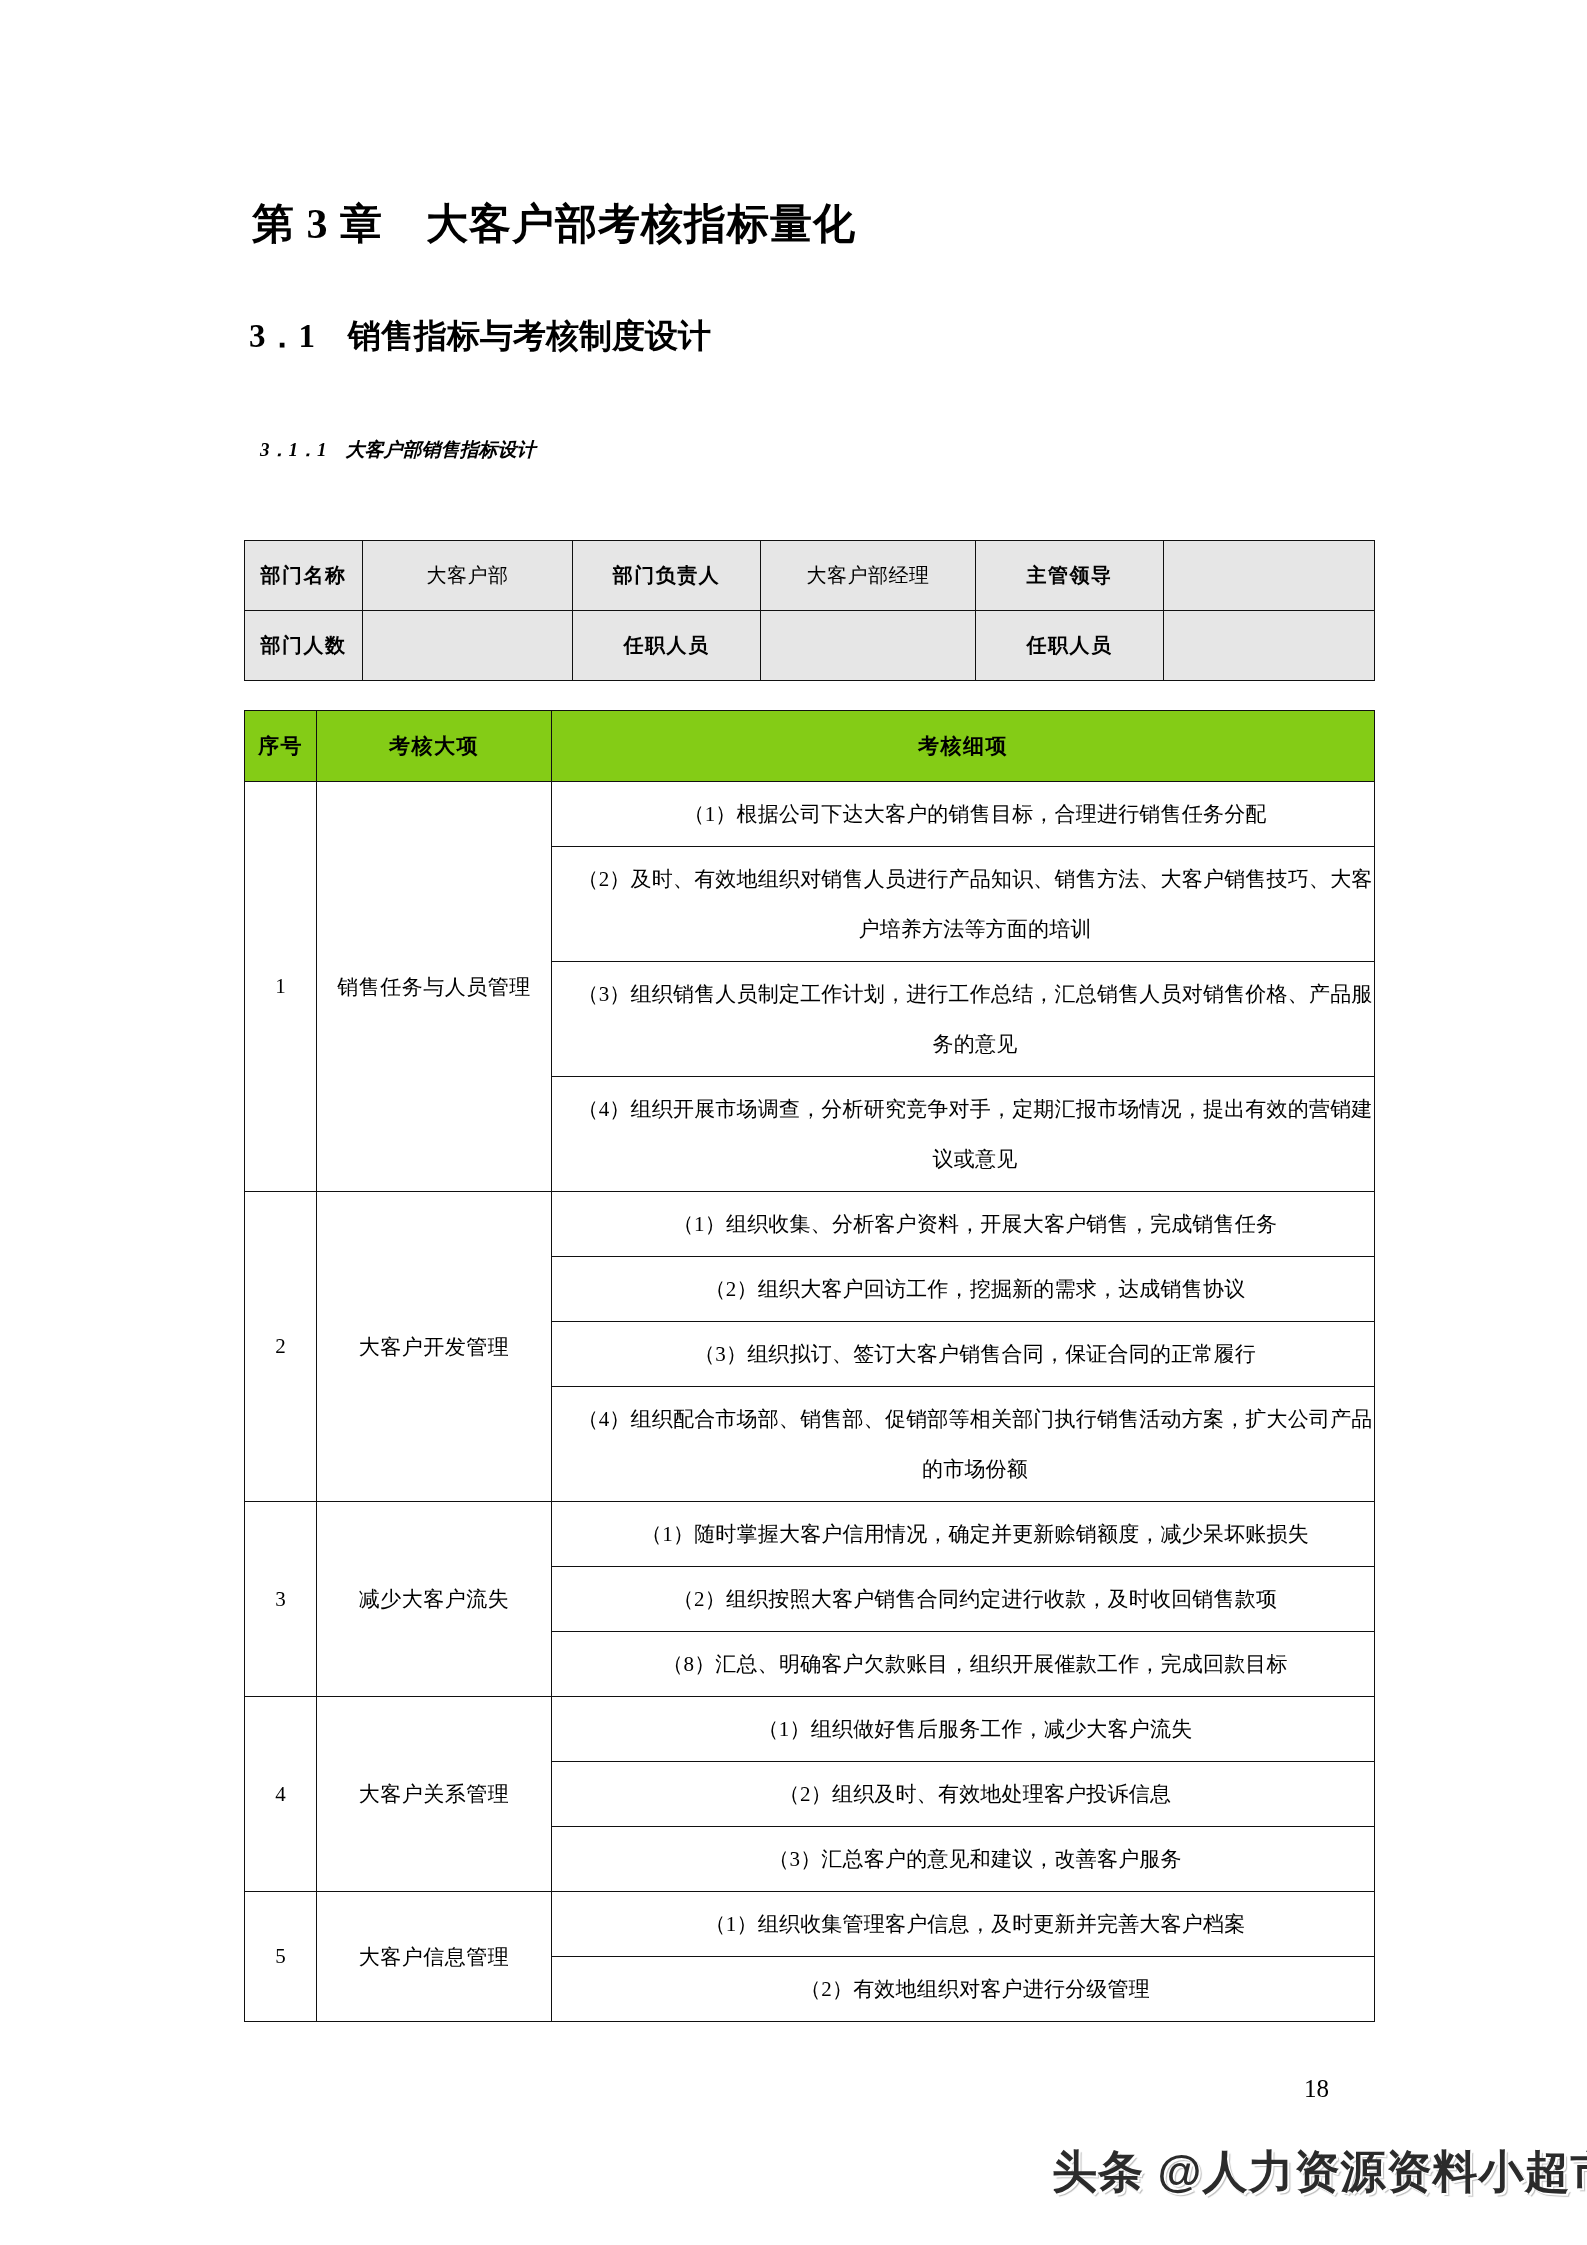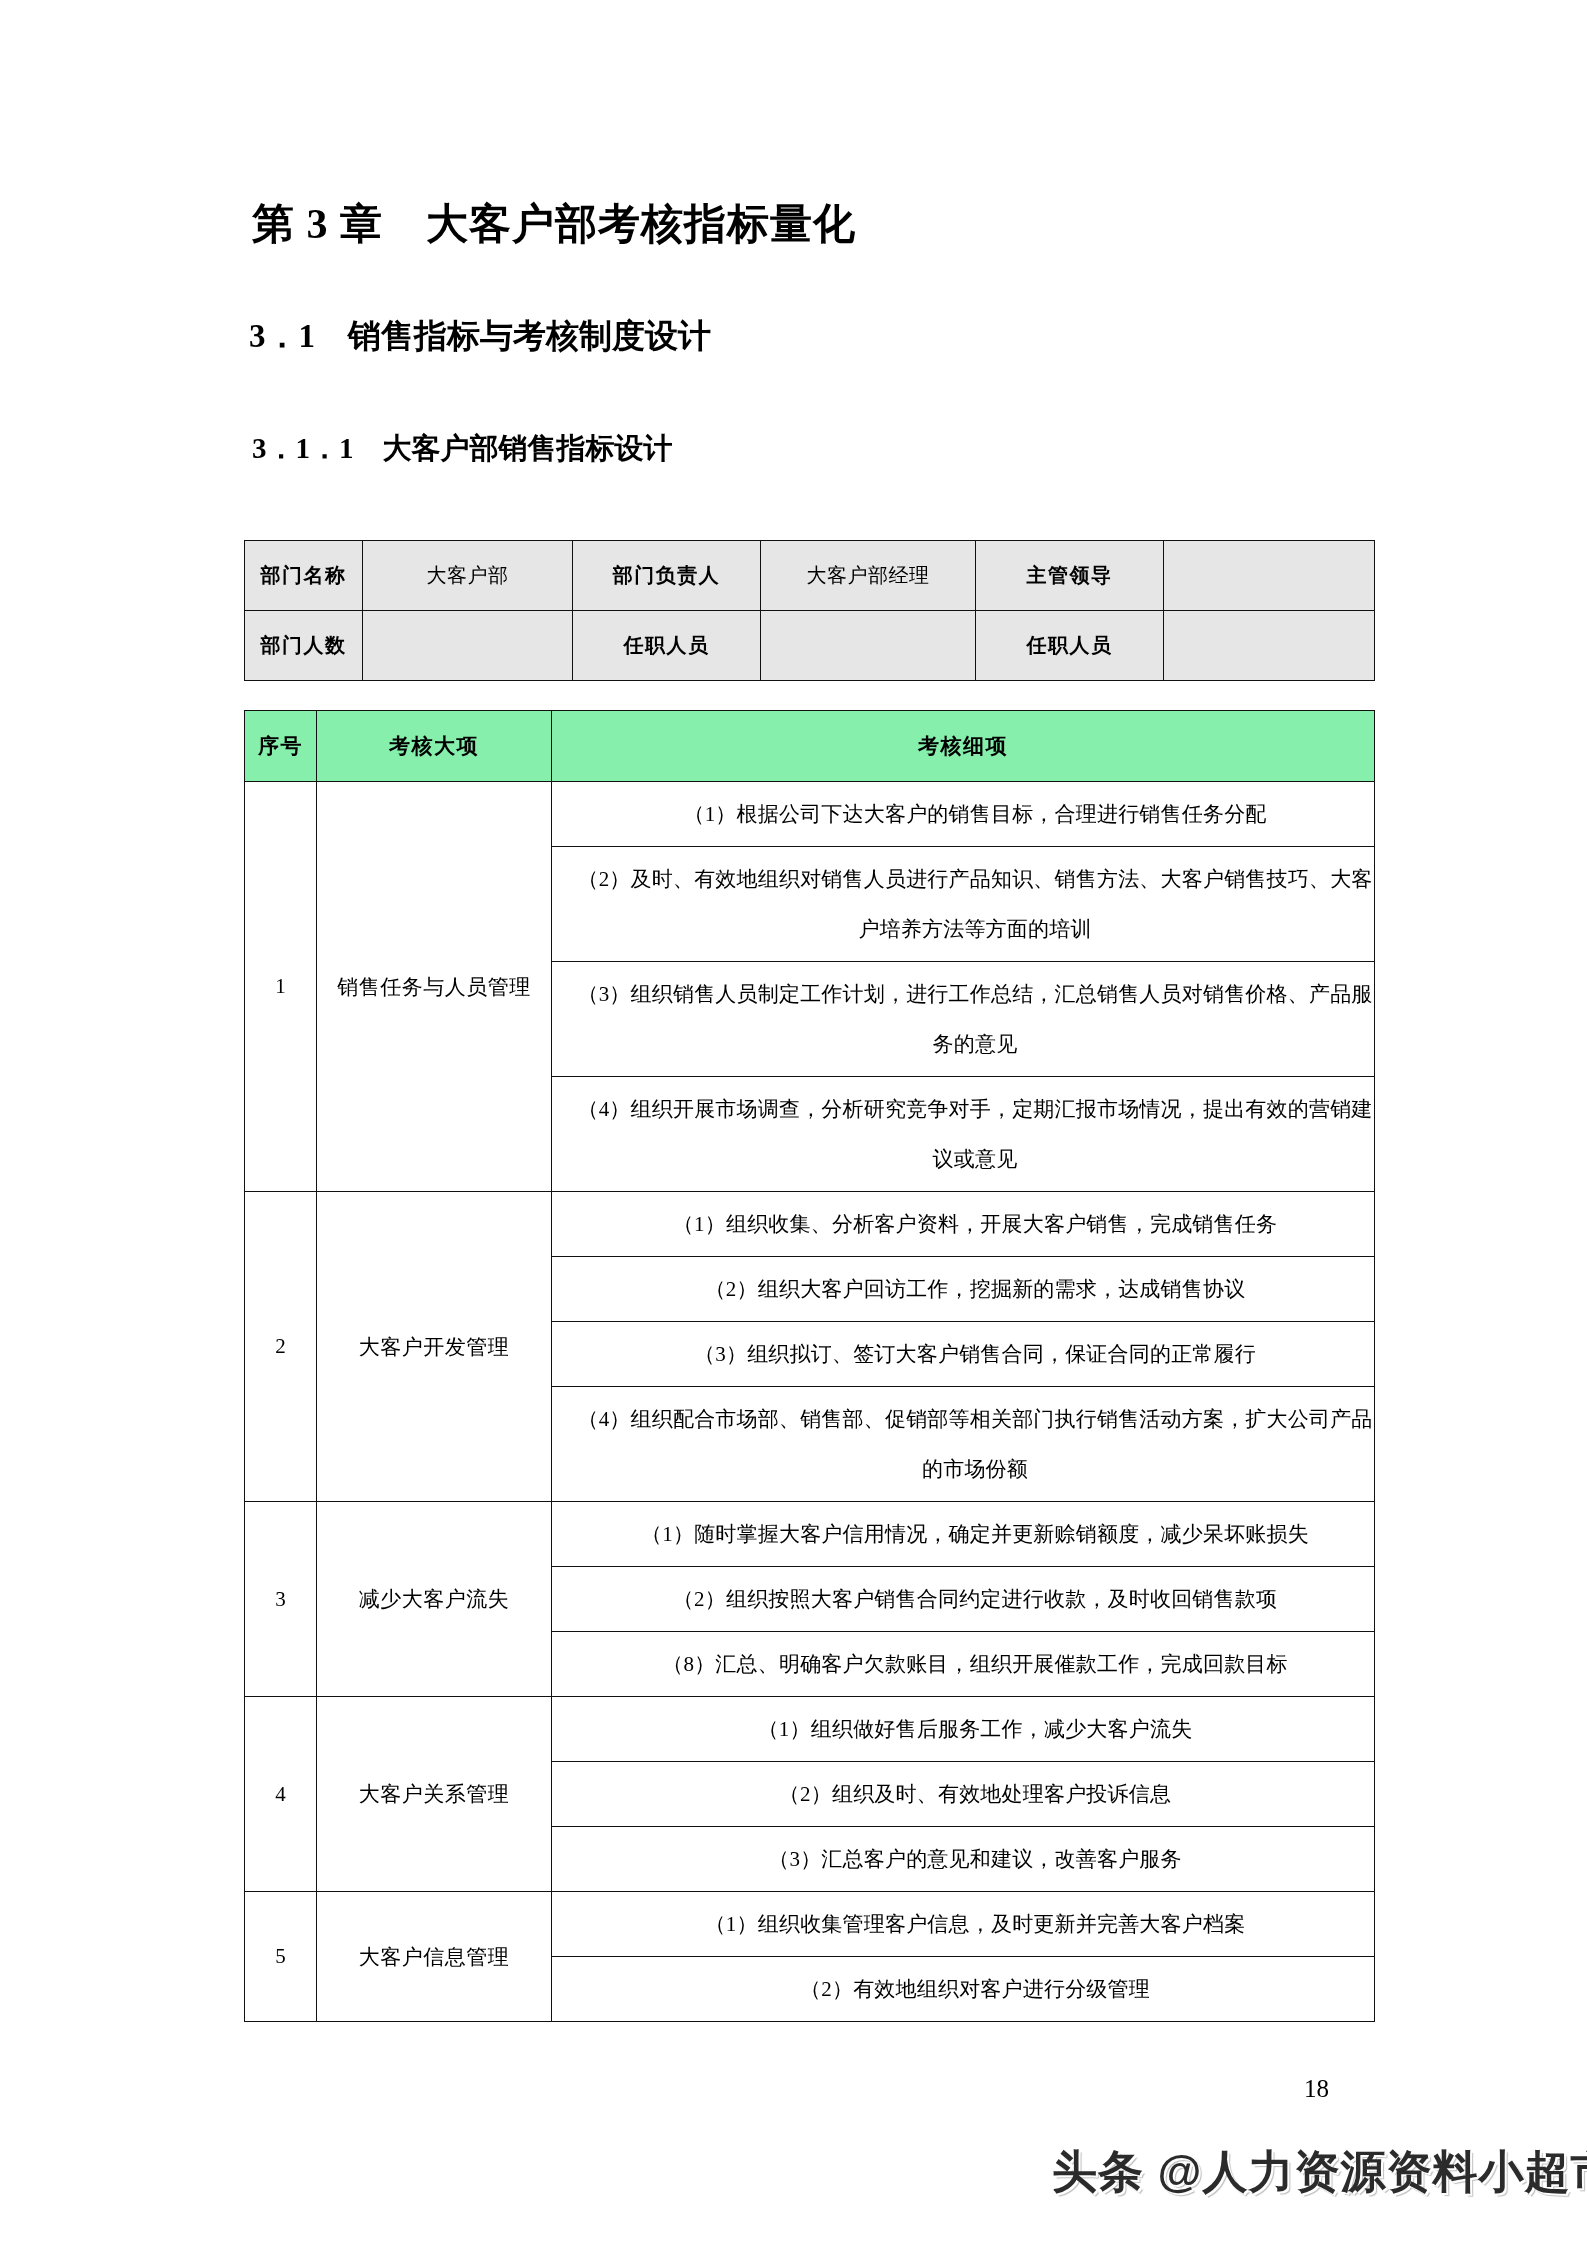--- a/index.html
+++ b/index.html
@@ -45,28 +45,29 @@
     font-size: 33px;
     font-weight: bold;
     margin: 1px;
     padding: 0;
     position: absolute;
     left: 4px;
     top: 313px;
     white-space: pre;
   }
   h3.subsection-title {
-    font-size: 29px;
-    font-weight: bold;
-    margin: 4px;
+    font-size: 19px;
+    font-weight: bold;
+    margin: 12px;
     padding: 0;
     position: absolute;
     left: 4px;
     top: 425px;
     white-space: pre;
+    font-style: italic;
   }
 
   
   table {
     border-collapse: collapse;
     table-layout: fixed;
   }
   table td, table th {
     border: 1.4px solid #111111;
     padding: 8px;
@@ -99,21 +100,21 @@
   }
 
   
   .main-table {
     position: absolute;
     left: 0px;
     top: 710px;
     width: 1130px;
   }
   .main-table th {
-    background: #86efac;
+    background: #84cc16;
     font-size: 21px;
     font-weight: bold;
     text-align: center;
     height: 54px;
     letter-spacing: 1.5px;
   }
   .main-table td.no-cell {
     text-align: center;
     font-size: 21px;
     width: 72px;

